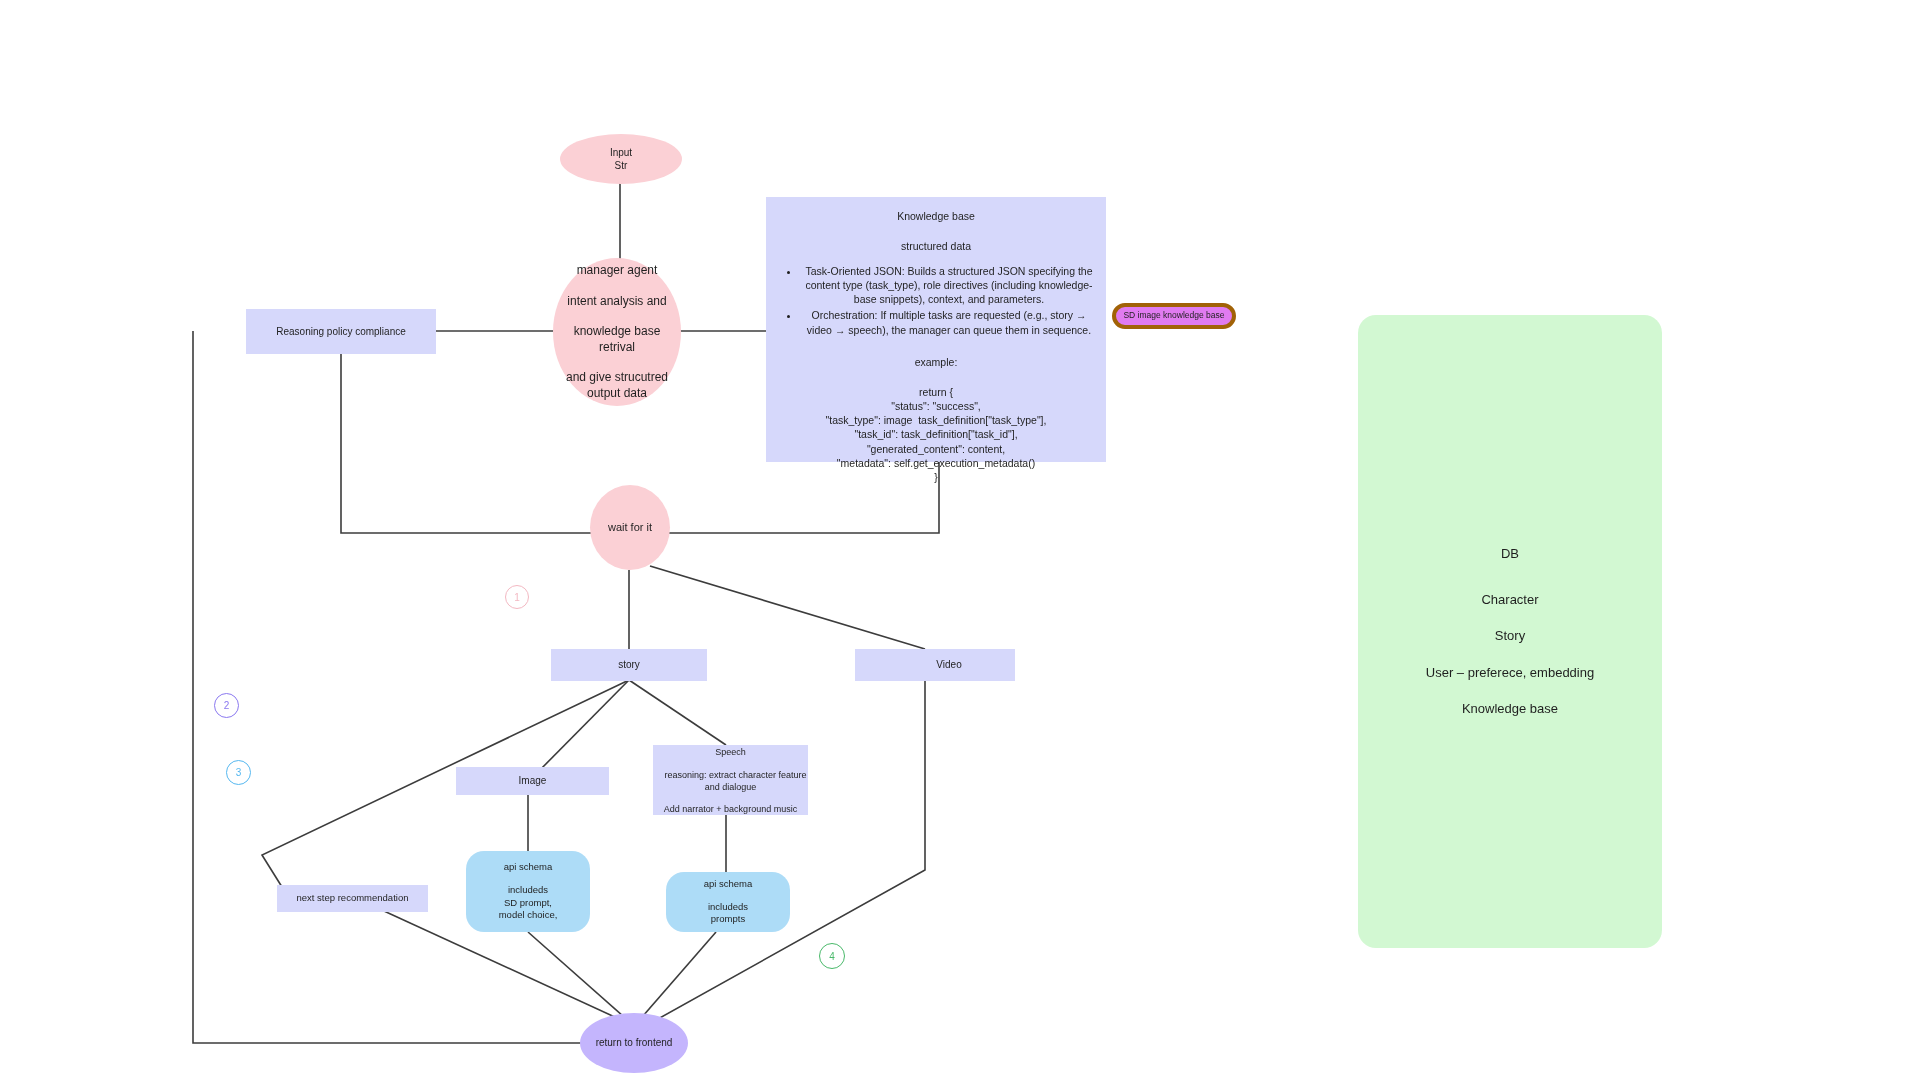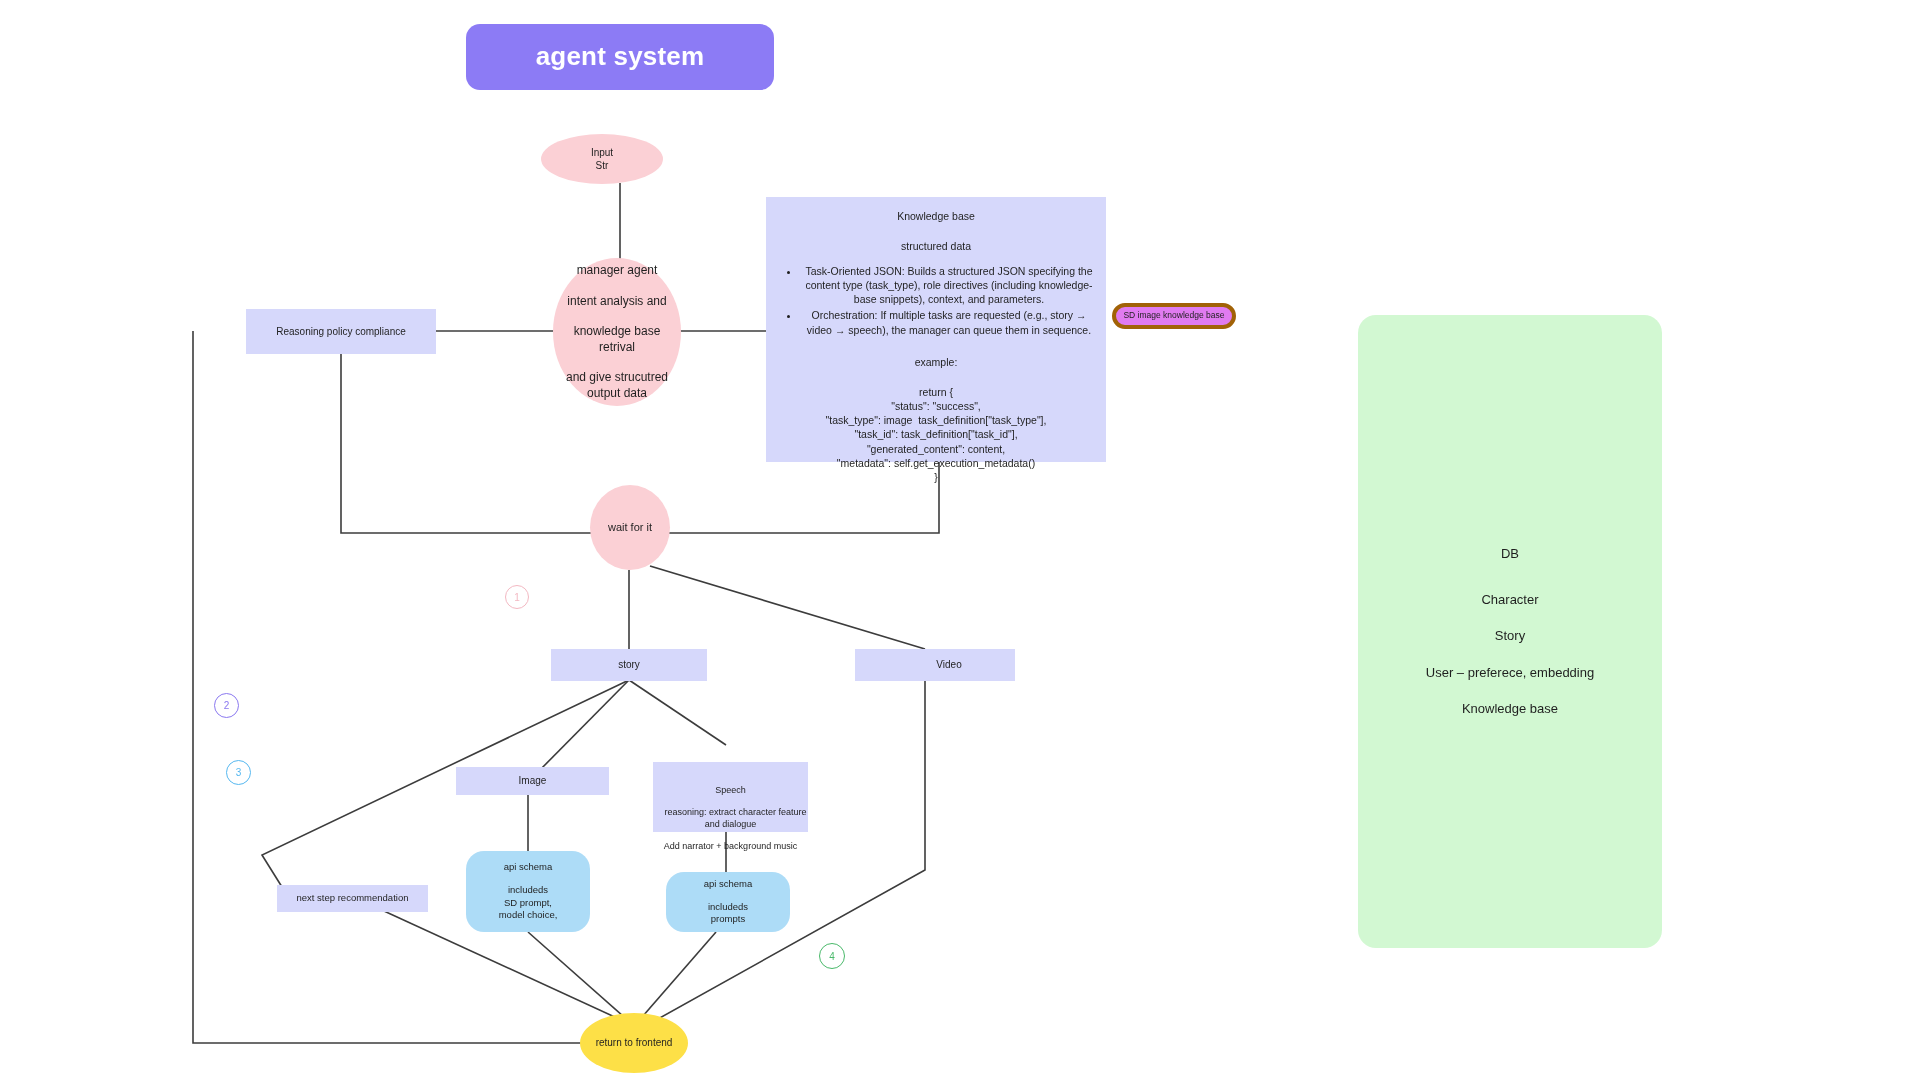--- a/index.html
+++ b/index.html
@@ -126,25 +126,22 @@
       <path d="M925 665 L925 870 L640 1029"></path>
 
       <path d="M360 900 L630 1024"></path>
 
       <path d="M528 932 L632 1024"></path>
 
       <path d="M716 932 L636 1024"></path>
     </g>
   </svg>
 
-  <div class="node title-banner" style="left:466px; top:24px; width:308px; height:66px; background:#8c7bf5;">
-    <span>agent system</span>
-  </div>
-
-  <div class="node ellipse" style="left:541px; top:134px; width:122px; height:50px; background:#fbd0d5; font-size:10px;">
+
+  <div class="node ellipse" style="left:560px; top:134px; width:122px; height:50px; background:#fbd0d5; font-size:10px;">
     <span>Input</span>
     <span>Str</span>
   </div>
 
   <div class="node rect" style="left:246px; top:309px; width:190px; height:45px; background:#d6d8fb; font-size:10px;">
     <span>Reasoning policy compliance</span>
   </div>
 
   <div class="node ellipse" style="left:553px; top:258px; width:128px; height:148px; background:#fbd0d5; font-size:12px;">
     <span>manager agent</span>
@@ -188,22 +185,22 @@
   </div>
 
   <div class="node rect" style="left:855px; top:649px; width:160px; height:32px; background:#d6d8fb; font-size:10px;padding-left:28px;">
     <span>Video</span>
   </div>
 
   <div class="node rect" style="left:456px; top:767px; width:153px; height:28px; background:#d6d8fb; font-size:10px;">
     <span>Image</span>
   </div>
 
-  <div class="node rect" style="left:653px; top:762px; width:155px; height:70px; background:#d6d8fb; font-size:9px;
-              justify-content:space-between; padding-top:22px;">
+  <div class="node rect" style="left:653px; top:745px; width:155px; height:70px; background:#d6d8fb; font-size:9px;
+              justify-content:flex-end; padding-top:22px;">
     <span>Speech</span>
     <span style="margin-top:10px;margin-left:10px;">reasoning: extract character feature</span>
     <span>and dialogue</span>
     <span style="margin-top:10px;">Add narrator + background music</span>
   </div>
 
   <div class="node rounded" style="left:466px; top:851px; width:124px; height:81px; background:#addcf7; font-size:9.5px;">
     <span>api schema</span>
     <span style="margin-top:10px;">includeds</span>
     <span>SD prompt,</span>
@@ -213,21 +210,21 @@
   <div class="node rounded" style="left:666px; top:872px; width:124px; height:60px; background:#addcf7; font-size:9.5px;">
     <span>api schema</span>
     <span style="margin-top:10px;">includeds</span>
     <span>prompts</span>
   </div>
 
   <div class="node rect" style="left:277px; top:885px; width:151px; height:27px; background:#d6d8fb; font-size:9.5px;">
     <span>next step recommendation</span>
   </div>
 
-  <div class="node ellipse" style="left:580px; top:1013px; width:108px; height:60px; background:#fde047; font-size:10px;">
+  <div class="node ellipse" style="left:580px; top:1013px; width:108px; height:60px; background:#c4b5fd; font-size:10px;">
     <span>return to frontend</span>
   </div>
 
   <div class="node rounded" style="left:1358px; top:315px; width:304px; height:633px; background:#d2f8d2; font-size:13px;">
     <span>DB</span>
     <span style="margin-top:28px;">Character</span>
     <span style="margin-top:19px;">Story</span>
     <span style="margin-top:19px;">User – preferece, embedding</span>
     <span style="margin-top:19px;">Knowledge base</span>
   </div>

